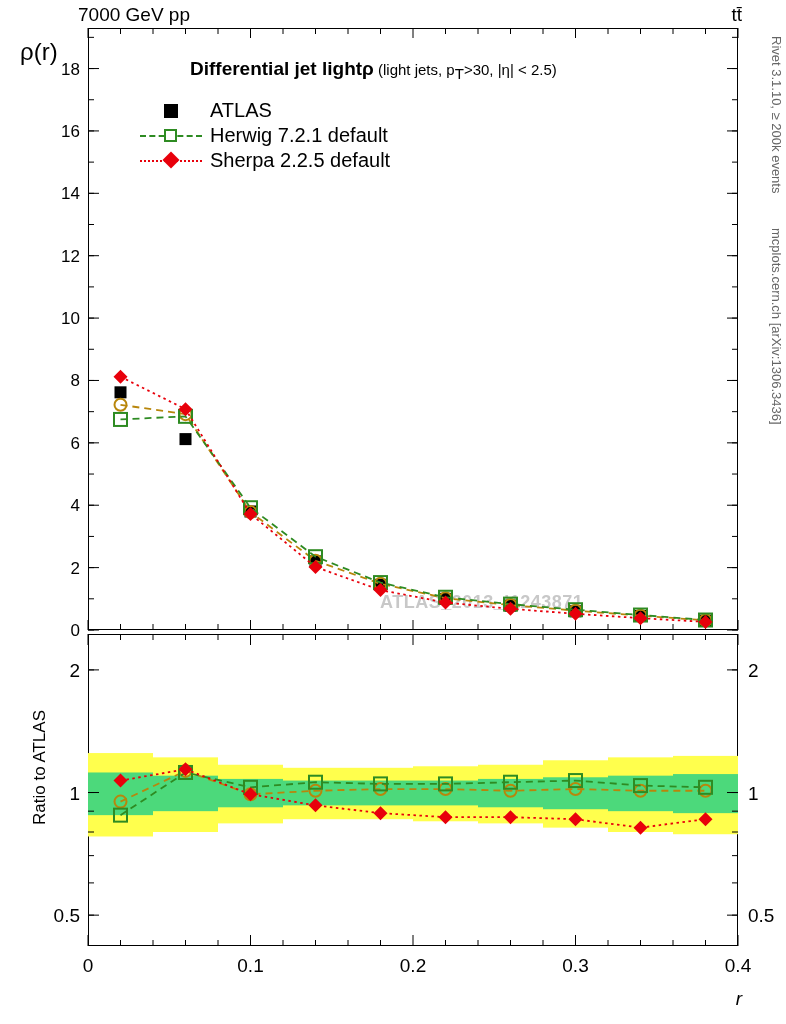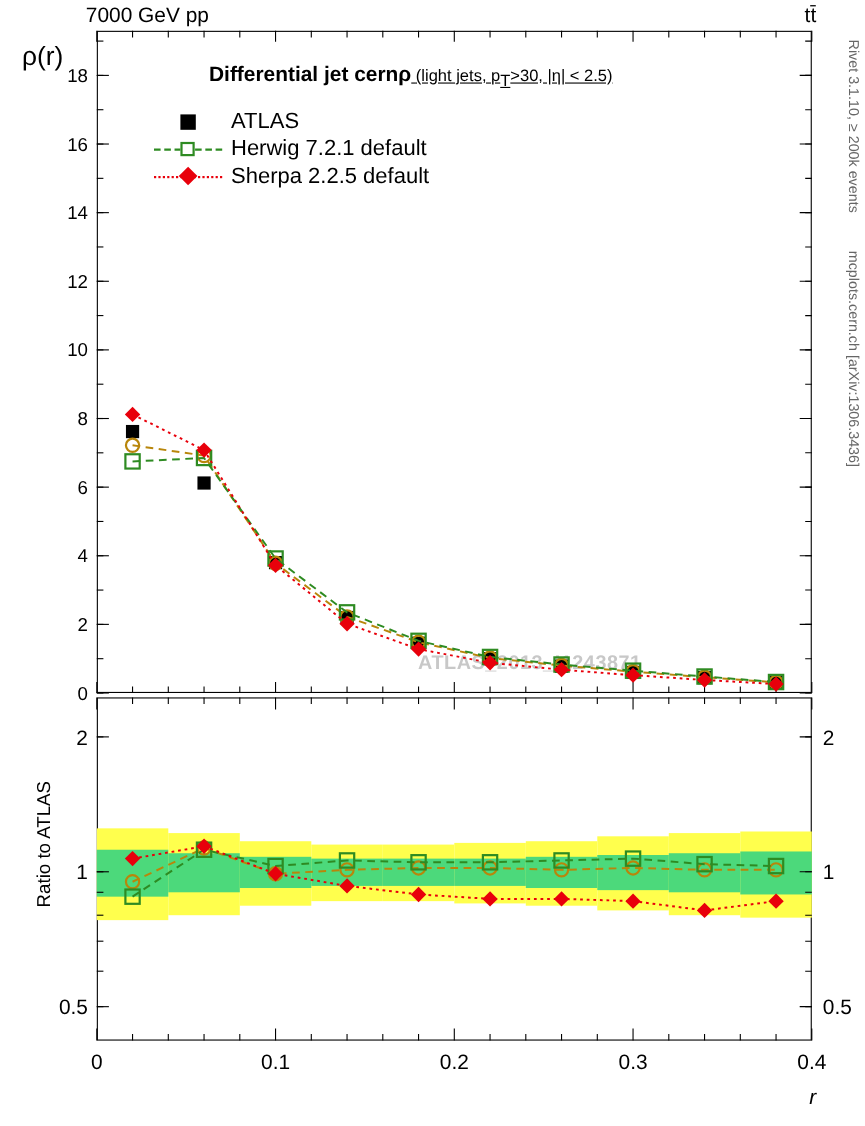--- a/index.html
+++ b/index.html
@@ -78,21 +78,21 @@
   }
 
   
   #plot-title {
     left: 190px; top: 58px;
     font-size: 17px;
     white-space: nowrap;
   }
   #plot-title .big { font-size: 19px; font-weight: bold; }
   #plot-title .rho { font-size: 19px; font-weight: bold; }
-  #plot-title .small { font-size: 15px; text-decoration: underline; }
+  #plot-title .small { font-size: 15px; }
   sub { font-size: 0.72em; }
 
   
   #legend {
     left: 140px; top: 98px;
     font-size: 20px;
   }
   .legend-row {
     display: flex;
     align-items: center;
@@ -169,21 +169,21 @@
 
   <div class="abs" id="ylabel-main">ρ(r)</div>
   <div class="abs" id="ylabel-ratio">Ratio to ATLAS</div>
   <div class="abs" id="xlabel">r</div>
 
   <div class="abs frame" id="main-frame"></div>
 
   <div class="abs frame" id="ratio-frame"></div>
 
   <div class="abs" id="plot-title">
-    <span class="big">Differential jet cern</span><span class="rho">ρ</span><span class="small"> </span><span class="small">(light jets, p</span><sub class="small">T</sub><span class="small">&gt;30, |η| &lt; 2.5)</span>
+    <span class="big">Differential jet light</span><span class="rho">ρ</span><span class="small"> </span><span class="small">(light jets, p</span><sub class="small">T</sub><span class="small">&gt;30, |η| &lt; 2.5)</span>
   </div>
 
   <div class="abs" id="legend">
     <div class="legend-row">
       <span class="legend-marker">
           <span class="lm-sq"></span>
         </span>
       <span class="legend-label">ATLAS</span>
     </div>
     <div class="legend-row">

